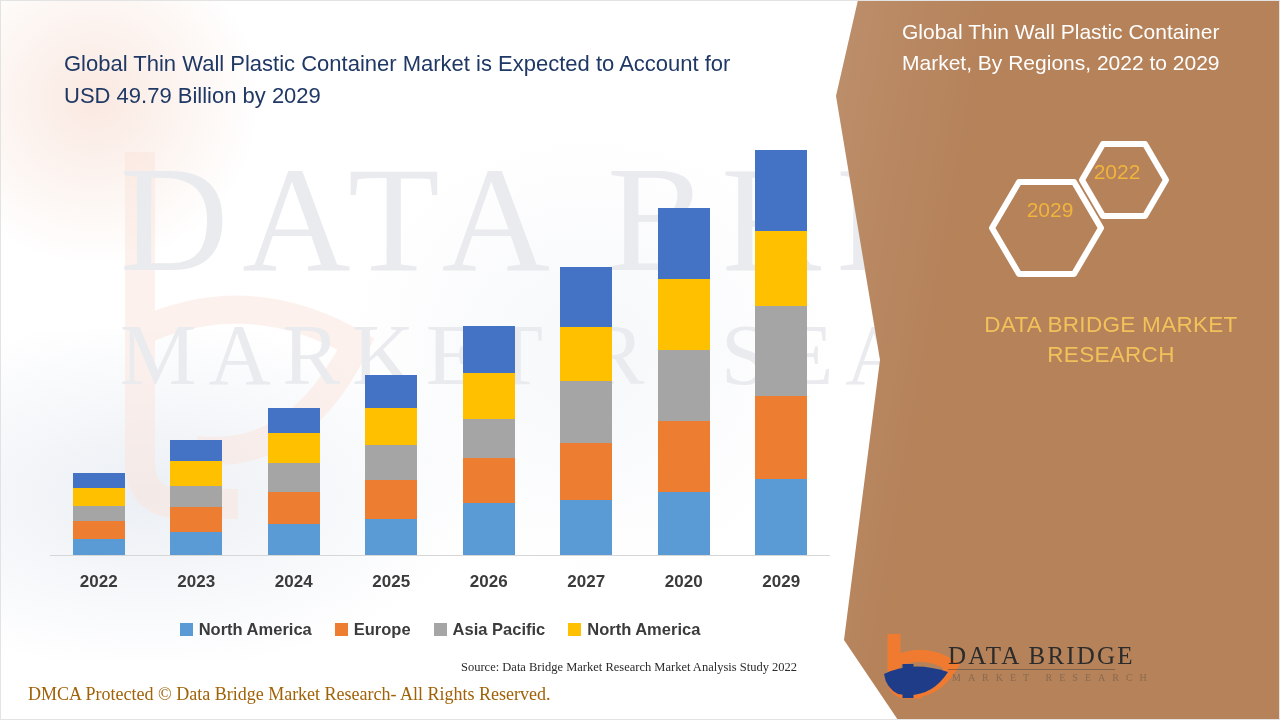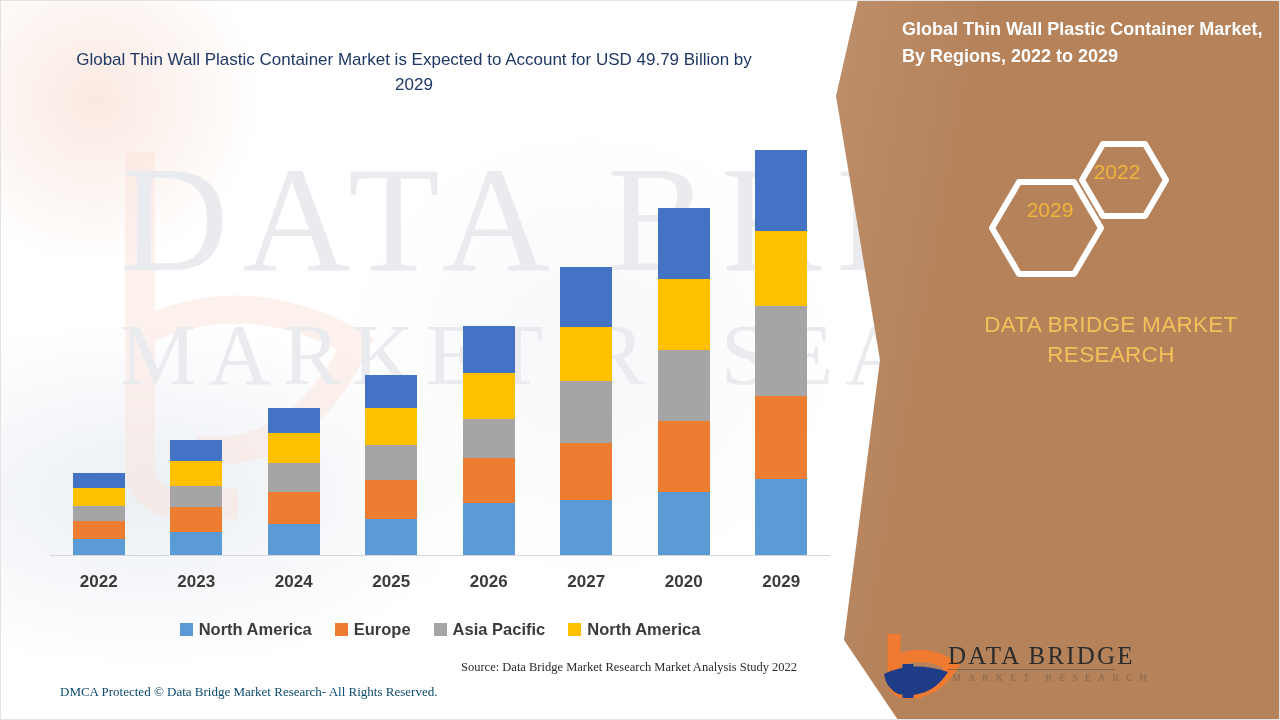--- a/index.html
+++ b/index.html
@@ -46,22 +46,22 @@
   .wm-line2 { font-size:86px; letter-spacing:12px; margin-top:28px; }
 
   .wm-logo {
     position:absolute; left:88px; top:132px; width:330px; height:400px;
     pointer-events:none; user-select:none; opacity:.5;
   }
 
   
   .chart-title {
     position:absolute; left:64px; top:48px; width:700px;
-    text-align:center;
-    font-size:17px; line-height:1.45; color:#1f3864; font-weight:400;
+    text-align:left;
+    font-size:22px; line-height:1.45; color:#1f3864; font-weight:400;
   }
   .axis-line {
     position:absolute; left:50px; top:555px; width:780px; height:1px;
     background:#d7d7d7;
   }
 
   .bars {
     position:absolute; left:50px; top:150px; width:780px; height:405px;
     display:flex; align-items:flex-end; justify-content:space-around;
   }
@@ -80,42 +80,42 @@
     position:absolute; left:50px; top:616px; width:780px; height:26px;
     display:flex; align-items:center; justify-content:center; gap:23px;
   }
   .legend-item { display:flex; align-items:center; gap:6px; }
   .legend-swatch { width:13px; height:13px; flex:0 0 auto; }
   .legend-label { font-size:16.5px; font-weight:700; color:#3b3b3b; white-space:nowrap; }
 
   
   .footer-left {
     position:absolute; left:28px; top:684px;
-    font-family:"Liberation Serif", serif; font-size:13px; color:#0c4a6e;margin-left:32px;
+    font-family:"Liberation Serif", serif; font-size:18px; color:#a16207;
   }
   .footer-right {
     position:absolute; left:461px; top:660px;
     font-family:"Liberation Serif", serif; font-size:12.5px; color:#2b2b2b;
   }
 
   
   .side-panel {
     position:absolute; left:836px; top:0; width:444px; height:720px;
     background:#b5825a;
     clip-path:polygon(22px 0, 444px 0, 444px 720px, 62px 720px, 8px 640px, 44px 360px, 0 96px);
   }
   .side-sheen {
     position:absolute; left:836px; top:0; width:444px; height:720px;
     background:linear-gradient(100deg, rgba(255,255,255,.10) 0%, rgba(255,255,255,0) 28%);
     clip-path:polygon(22px 0, 444px 0, 444px 720px, 62px 720px, 8px 640px, 44px 360px, 0 96px);
     pointer-events:none;
   }
   .side-title {
     position:absolute; left:902px; top:16px; width:362px;
-    font-size:18px; line-height:1.48; color:#ffffff; font-weight:700;
+    font-size:21px; line-height:1.48; color:#ffffff; font-weight:400;
   }
 
   .hexes { position:absolute; left:975px; top:138px; width:230px; height:140px; }
   .hex-label {
     position:absolute; font-size:21px; color:#f0b43c; font-weight:400;
   }
   .hex-2029-label { left:21px; top:60px; width:108px; text-align:center; }
   .hex-2022-label { left:98px; top:22px; width:88px; text-align:center; }
 
   .brand-name {

